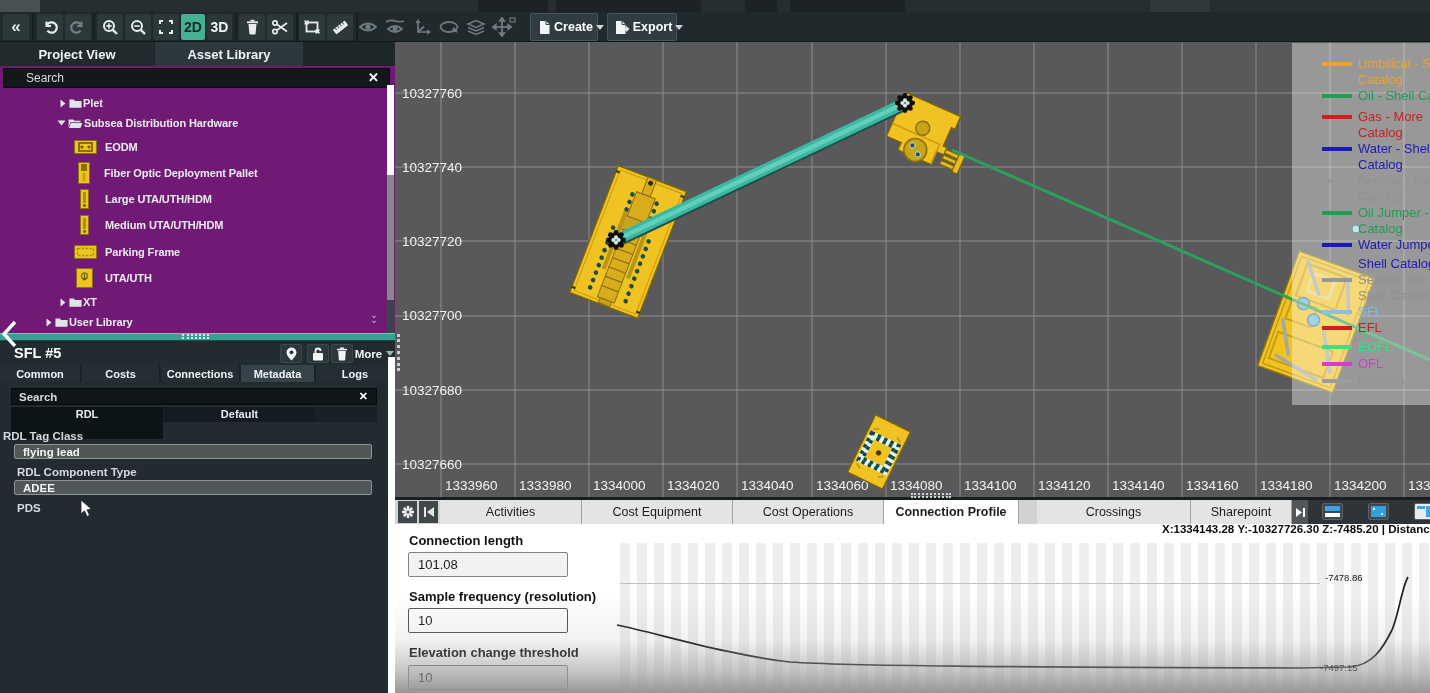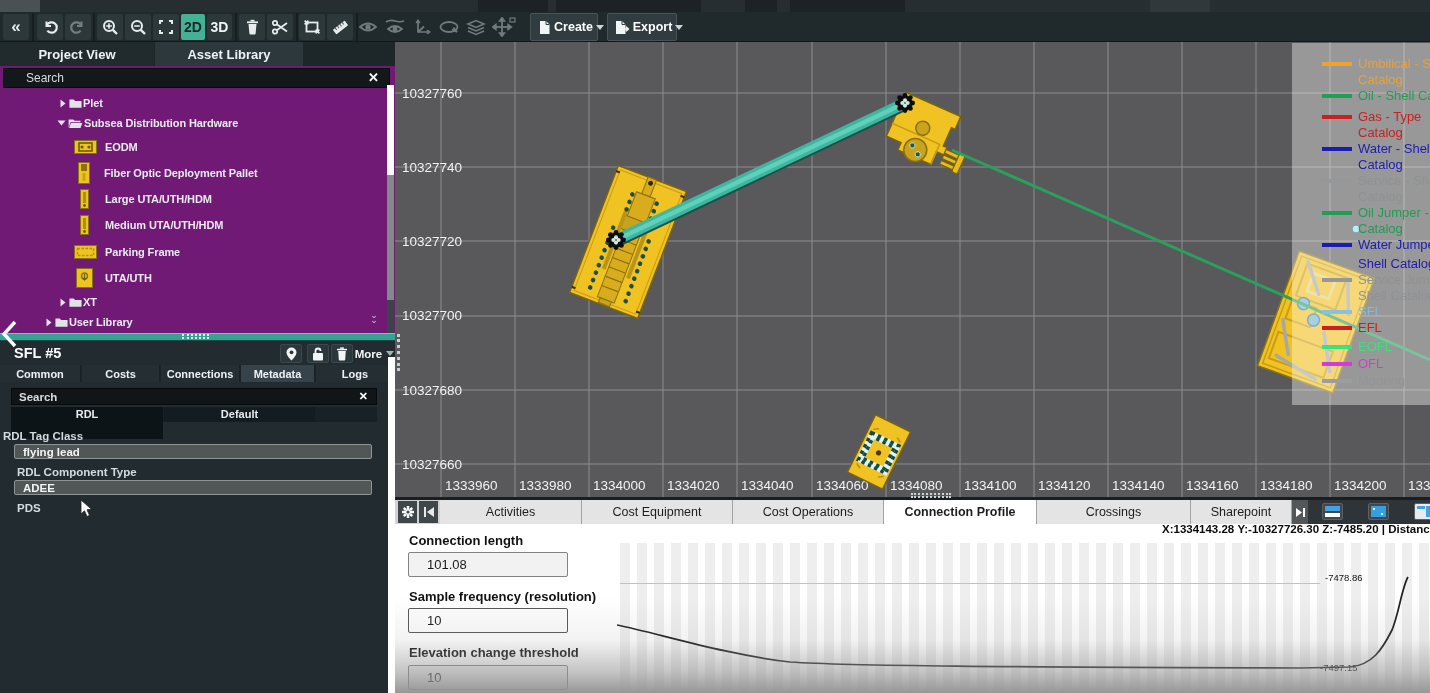--- a/index.html
+++ b/index.html
@@ -48,21 +48,21 @@
 #legend { left:1292px; top:43px; width:138px; height:362px; background:rgba(255,255,255,0.38); font-size:13px; line-height:16px; }
 .lgrow { position:absolute; left:66px; white-space:nowrap; }
 .lgsw { position:absolute; left:30px; width:30px; height:4px; }
 
 
 #bottom { left:395px; top:497px; width:1035px; height:196px; background:#fff; }
 #btabs { position:absolute; left:0; top:3px; width:1035px; height:24px; background:#d2d2d2; }
 .btab { position:absolute; top:0; height:24px; font-size:12.5px; color:#1d1d1d; display:flex; align-items:center; justify-content:center; border-right:1px solid #a3a3a3; background:#e4e4e4; }
 .btab.sel { background:#fff; font-weight:bold; }
 .blabel { position:absolute; left:14px; color:#111; font-size:13px; font-weight:bold; }
-.binput { position:absolute; left:13px; width:160px; height:25px; background:#f2f2f2; border:1px solid #838383; border-radius:2px; color:#1a1a1a; font-size:13px; display:flex; align-items:center; padding-left:18px; }
+.binput { position:absolute; left:13px; width:160px; height:25px; background:#f2f2f2; border:1px solid #838383; border-radius:2px; color:#1a1a1a; font-size:13px; display:flex; align-items:center; padding-left:9px; }
 </style>
 </head>
 <body>
 <div id="app">
   <div id="topstrip" class="abs">
     <div class="seg" style="left:478px;width:70px;"></div>
     <div class="seg" style="left:556px;width:145px;"></div>
     <div class="seg" style="left:745px;width:32px;"></div>
     <div class="seg" style="left:790px;width:115px;"></div>
     <div class="seg" style="left:1150px;width:60px;background:#30383b;"></div>
@@ -519,21 +519,21 @@
     <circle cx="961" cy="187" r="4" fill="#9fdcec" stroke="#2a6a7a" stroke-width="1.5"></circle>
   </svg>
   </div>
   <div id="legend" class="abs">
     <div class="lgsw" style="top:19px;background:#f0a02c;"></div>
       <div class="lgrow" style="top:13px;color:#f0a02c;">Umbilical - Sh</div>
     <div class="lgrow" style="top:29px;color:#f0a02c;">Catalog</div>
     <div class="lgsw" style="top:51px;background:#1f9e54;"></div>
       <div class="lgrow" style="top:45px;color:#1f9e54;">Oil - Shell Cata</div>
     <div class="lgsw" style="top:72px;background:#cc2020;"></div>
-      <div class="lgrow" style="top:66px;color:#cc2020;">Gas - Type</div>
+      <div class="lgrow" style="top:66px;color:#cc2020;">Gas - More</div>
     <div class="lgrow" style="top:82px;color:#cc2020;">Catalog</div>
     <div class="lgsw" style="top:104px;background:#1c1cb4;"></div>
       <div class="lgrow" style="top:98px;color:#1c1cb4;">Water - Shell</div>
     <div class="lgrow" style="top:114px;color:#1c1cb4;">Catalog</div>
     <div class="lgsw" style="top:136px;background:#95989a;"></div>
       <div class="lgrow" style="top:130px;color:#8f9294;">Service - Shell</div>
     <div class="lgrow" style="top:146px;color:#8f9294;">Catalog</div>
     <div class="lgsw" style="top:168px;background:#1f9e54;"></div>
       <div class="lgrow" style="top:162px;color:#1f9e54;">Oil Jumper - S</div>
     <div class="lgrow" style="top:178px;color:#1f9e54;">Catalog</div>
@@ -579,21 +579,21 @@
       </div>
       <div style="position:absolute;left:24px;top:1px;width:19px;height:22px;background:#40474b;display:flex;align-items:center;justify-content:center;">
         <svg width="12" height="12" viewBox="0 0 12 12">
             <rect x="1" y="1" width="2" height="10" fill="#e8e8e8"></rect>
             <path d="M11 1 L4 6 L11 11 Z" fill="#e8e8e8"></path>
           </svg>
       </div>
       <div class="btab" style="left:45px;width:142px;">Activities</div>
       <div class="btab" style="left:187px;width:151px;">Cost Equipment</div>
       <div class="btab" style="left:338px;width:151px;">Cost Operations</div>
-      <div class="btab sel" style="left:489px;width:153px;">Connection Profile</div>
+      <div class="btab sel" style="left:489px;width:135px;">Connection Profile</div>
       <div class="btab" style="left:642px;width:154px;">Crossings</div>
       <div class="btab" style="left:796px;width:101px;">Sharepoint</div>
       <div style="position:absolute;left:897px;top:0;width:16px;height:24px;background:#53575a;display:flex;align-items:center;justify-content:center;">
         <svg width="11" height="11" viewBox="0 0 11 11">
             <path d="M1 1 L7 5.5 L1 10 Z" fill="#fff"></path>
             <rect x="8" y="1" width="2" height="9" fill="#fff"></rect>
           </svg>
       </div>
       <div style="position:absolute;left:913px;top:0;width:122px;height:24px;background:#2e3437;"></div>
       <div style="position:absolute;left:927px;top:3px;width:21px;height:17px;background:#41474a;border:1px solid #5a6164;border-radius:2px;">

